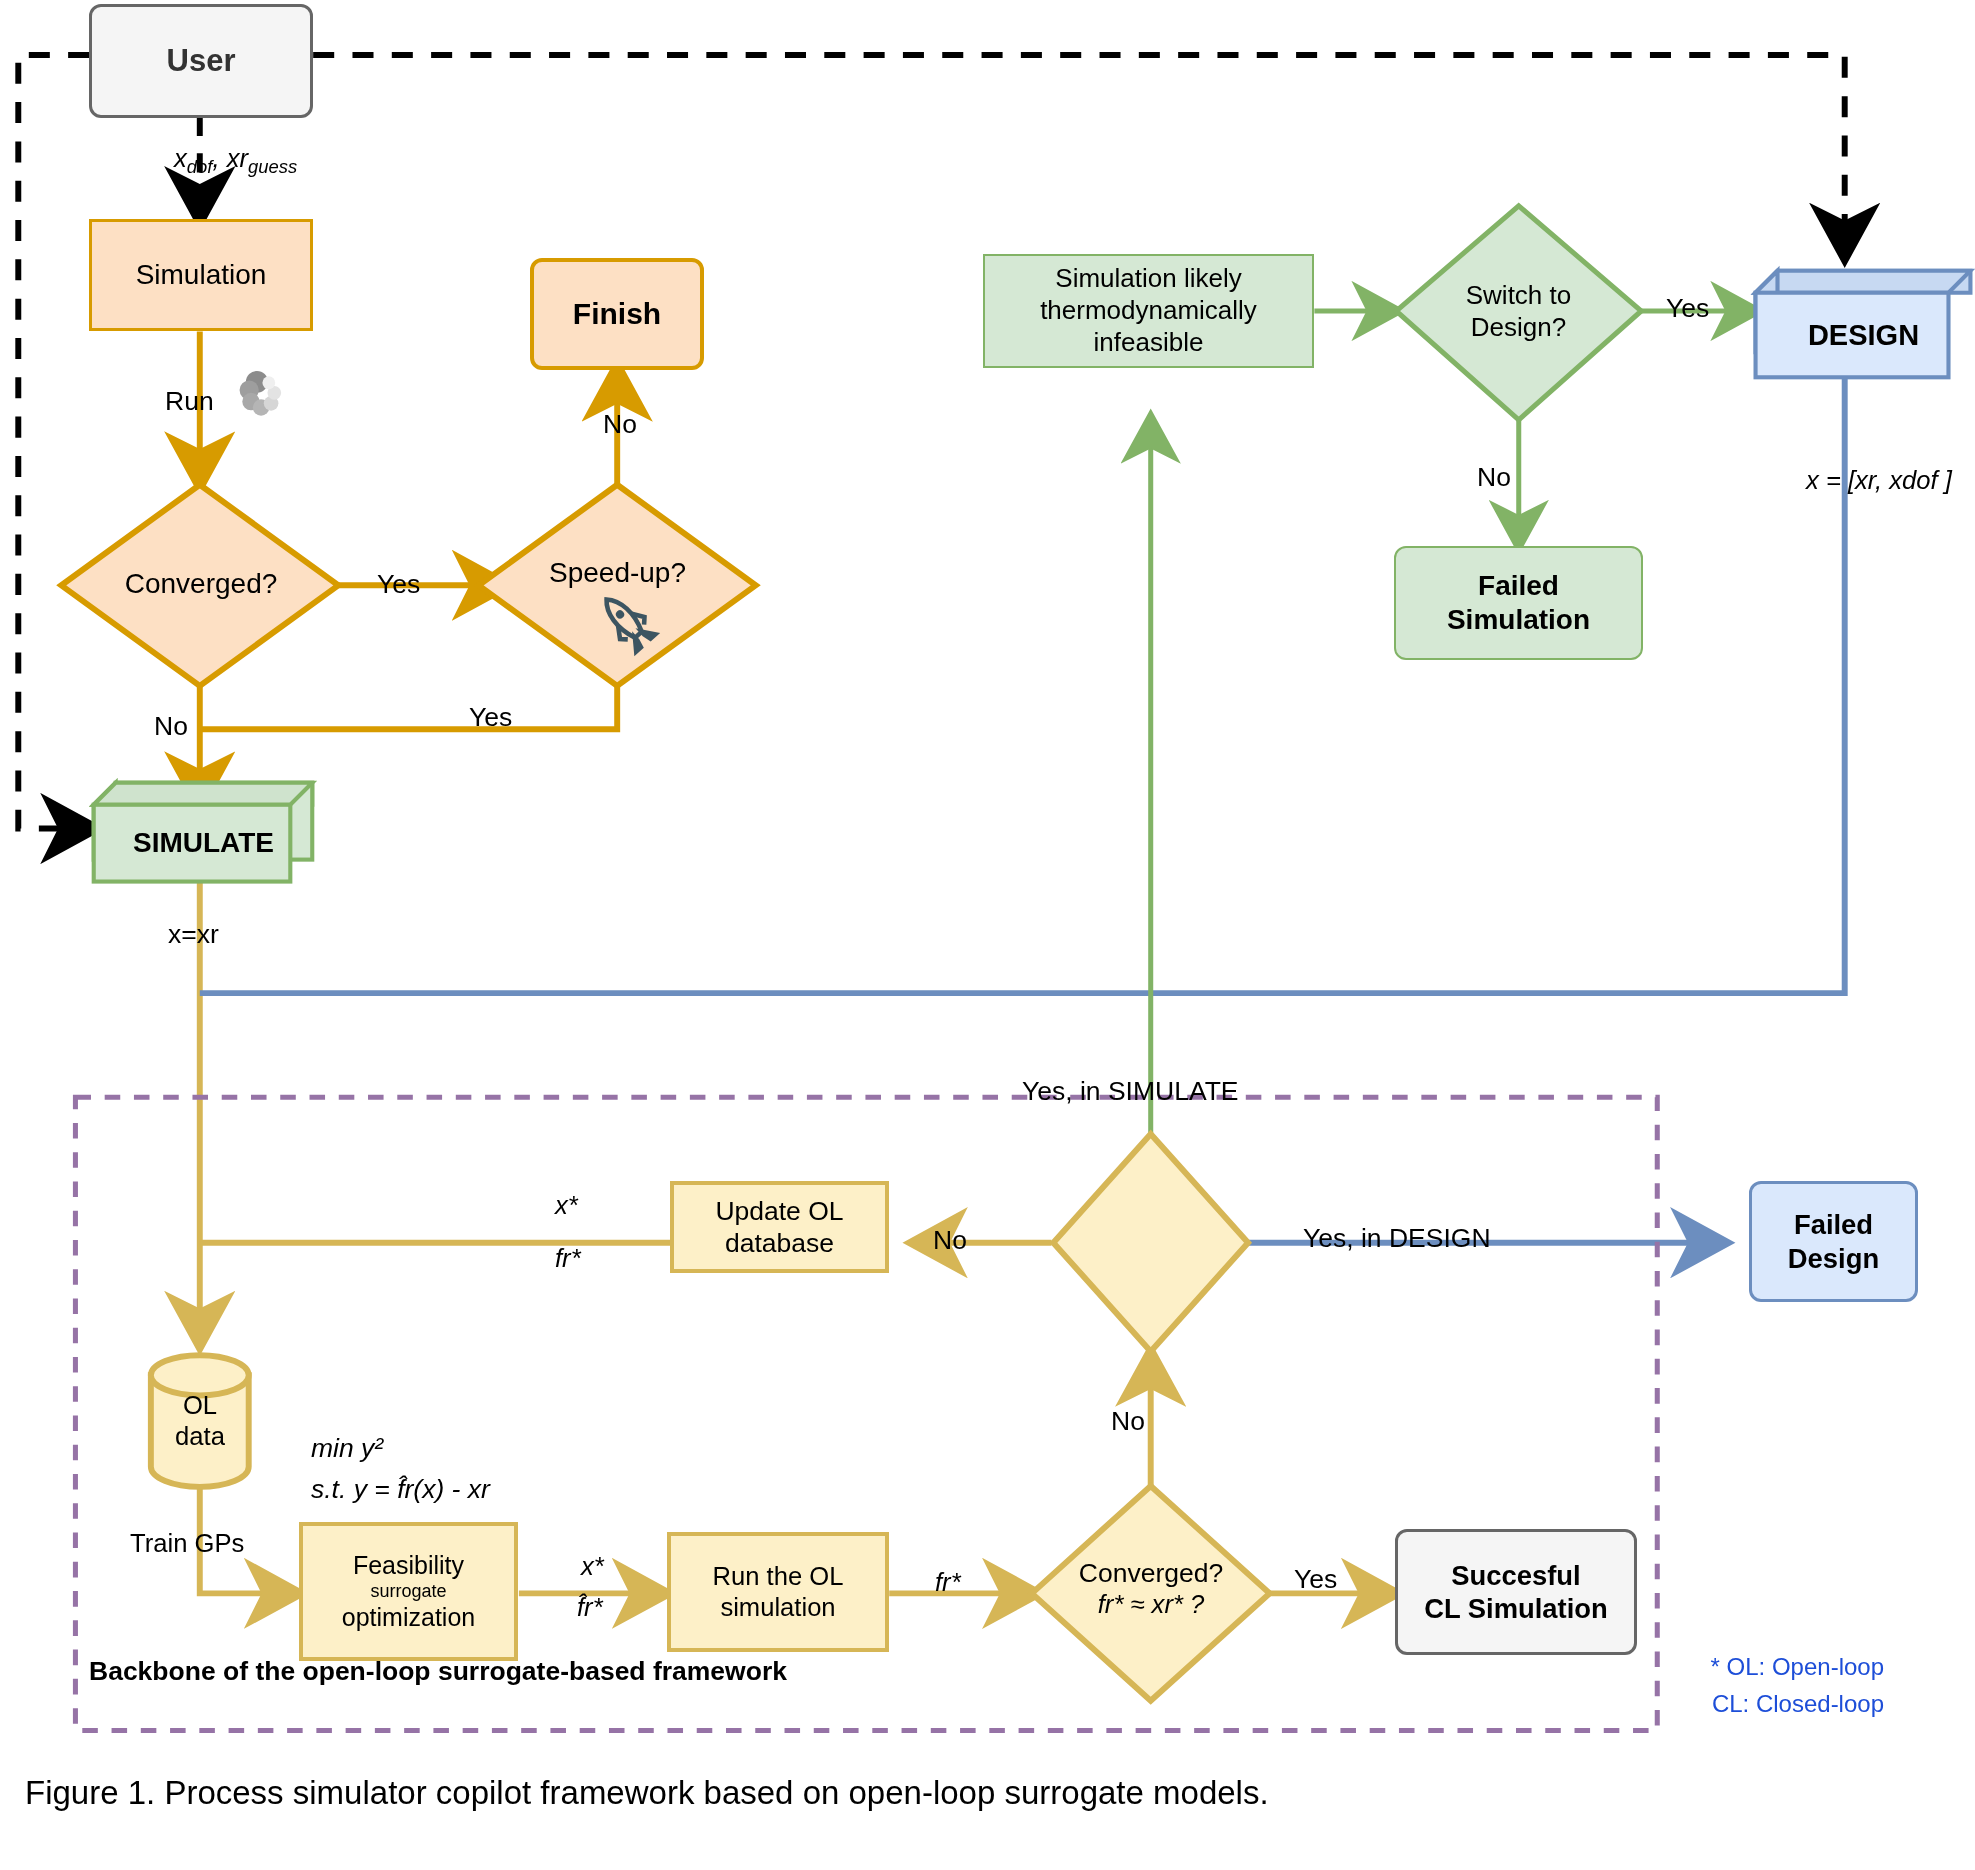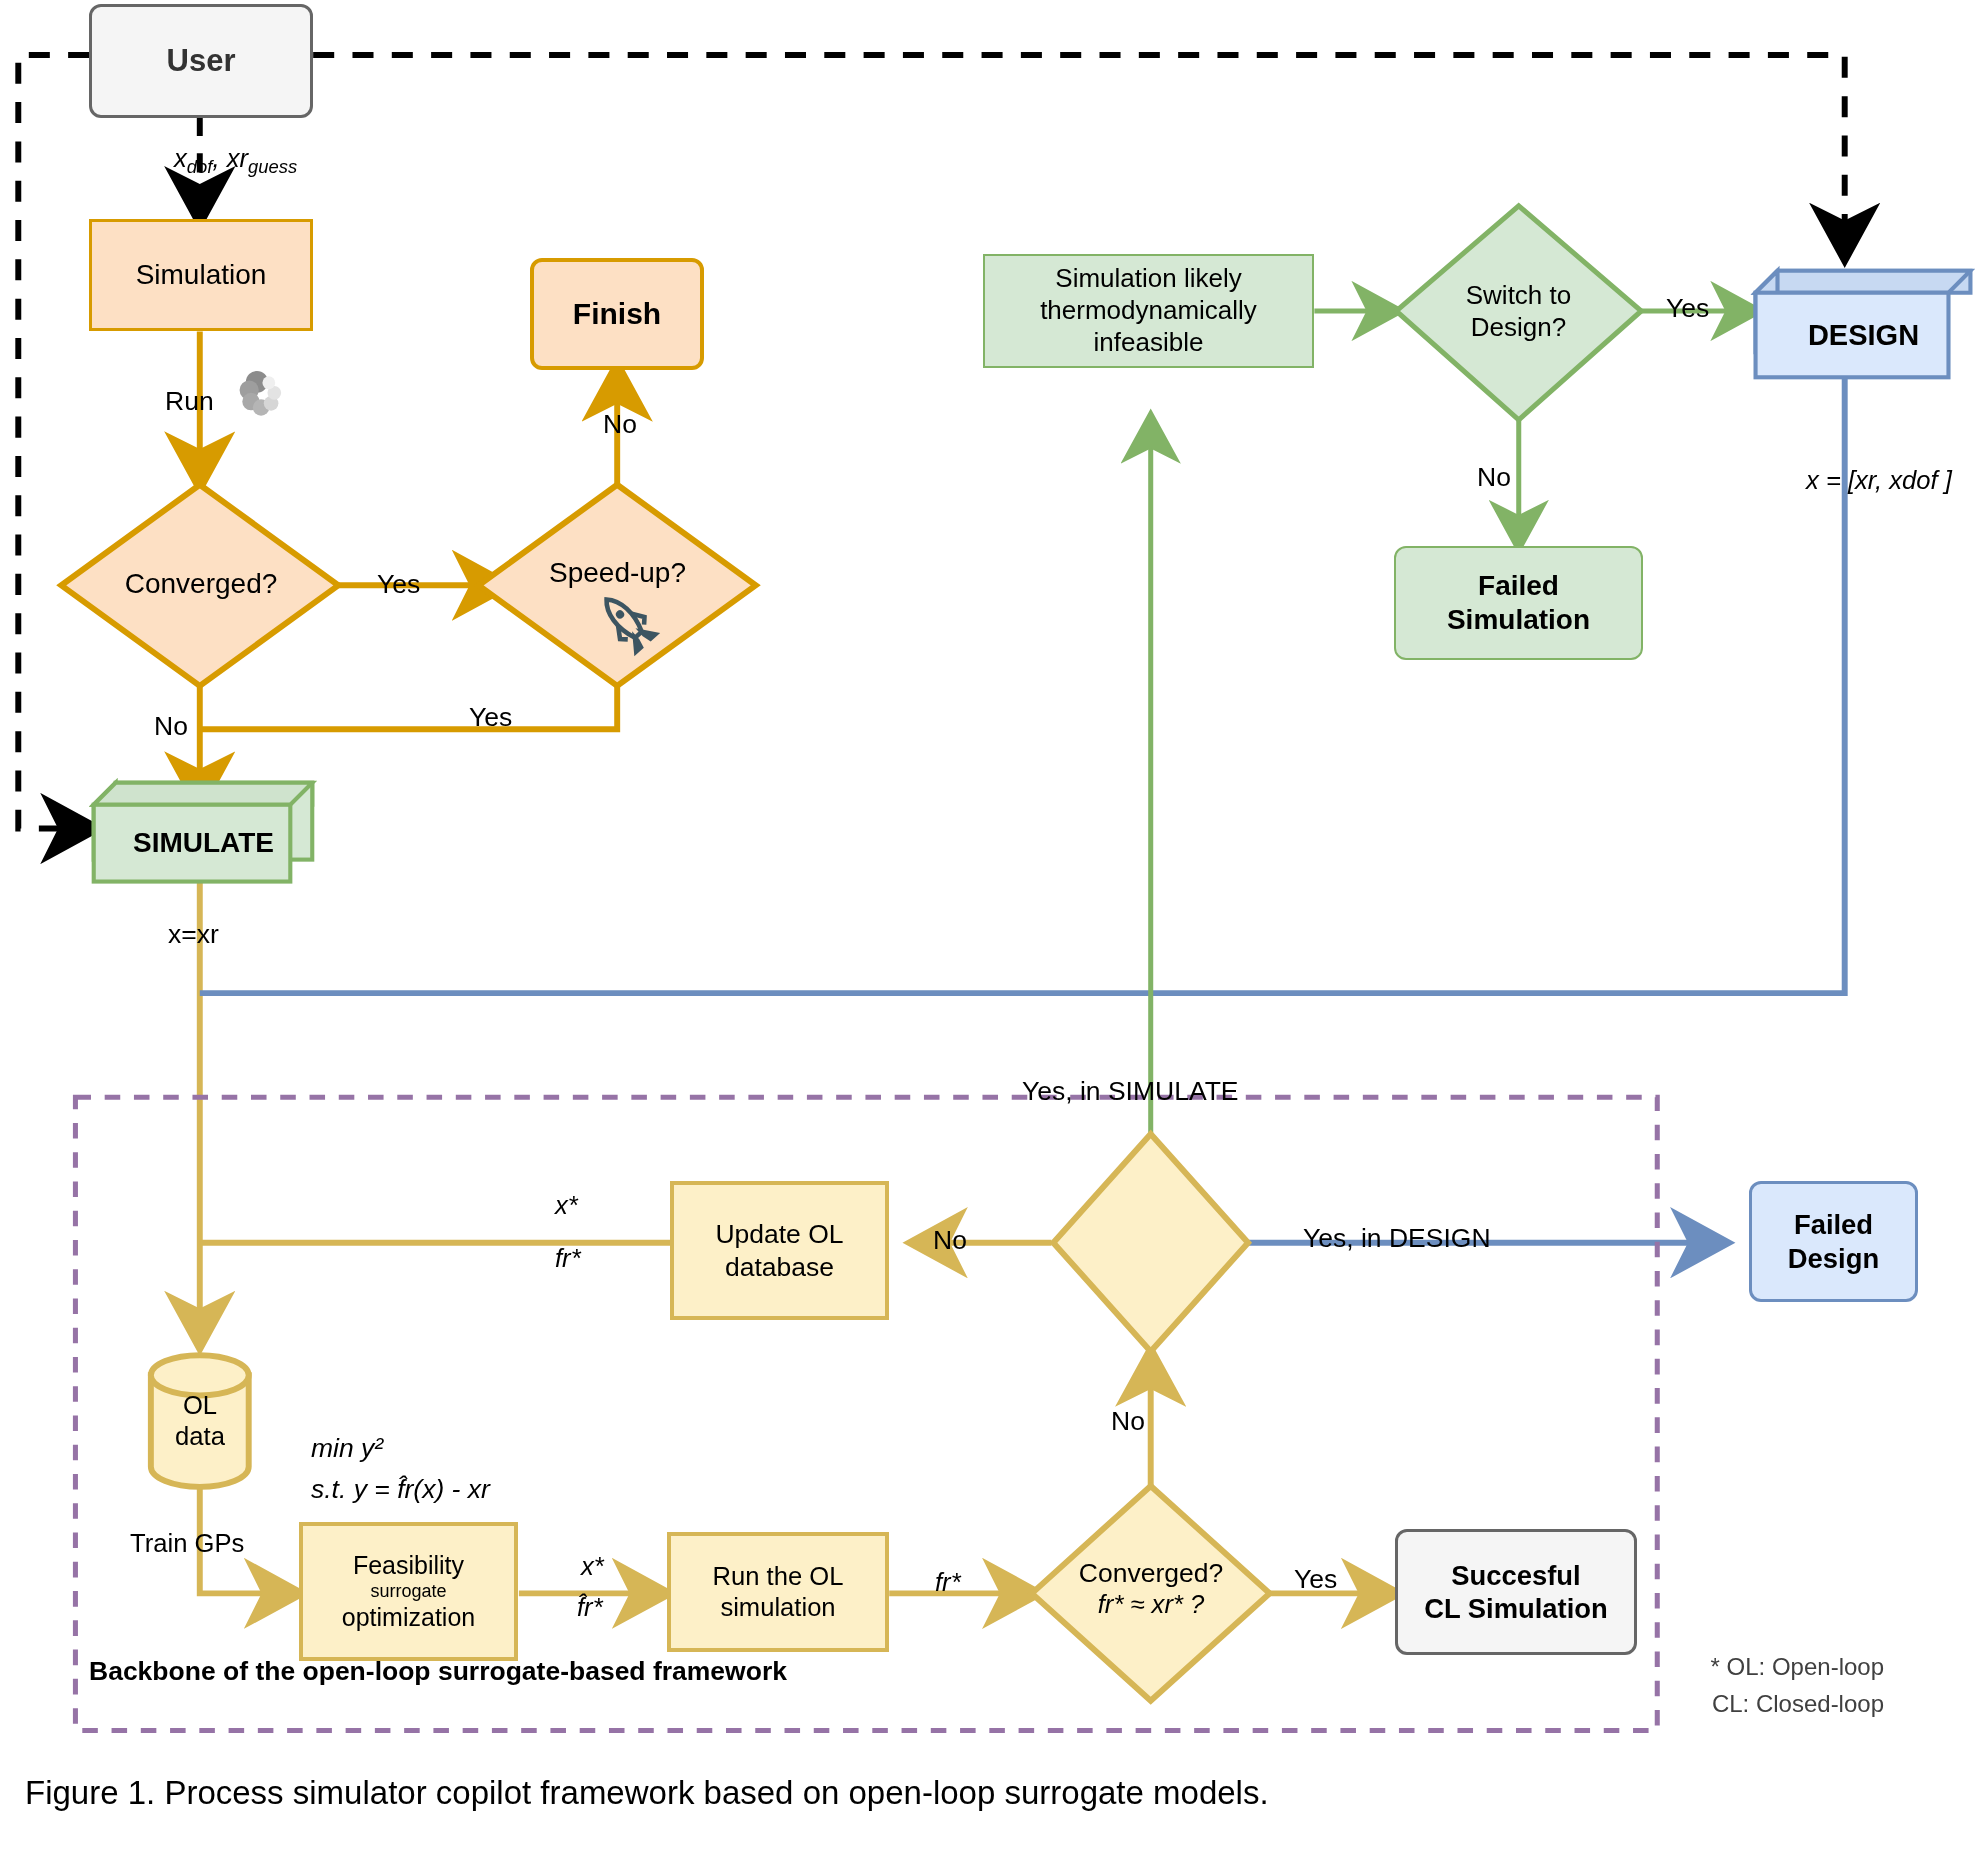--- a/index.html
+++ b/index.html
@@ -12,21 +12,21 @@
   .b{font-weight:bold;}
   .it{font-style:italic;}
   
   .orange-rect{background:#fde0c4;border:3.2px solid #d79b00;}
   .orange-round{background:#fde0c4;border:4.1px solid #d79b00;border-radius:12px;}
   .green-rect{background:#d5e8d4;border:2.7px solid #82b366;}
   .green-round{background:#d5e8d4;border:2.7px solid #82b366;border-radius:12px;}
   .blue-round{background:#dae8fc;border:3.2px solid #6c8ebf;border-radius:12px;}
   .grey-round{background:#f5f5f5;border:3.7px solid #666666;border-radius:12px;}
   .caption{position:absolute;color:#000;}
-  .legend{position:absolute;color:#404040;text-align:right;line-height:1.55;}
+  .legend{position:absolute;color:#1d4ed8;text-align:right;line-height:1.55;}
   sub{font-size:0.72em;vertical-align:-0.32em;}
 </style>
 </head>
 <body>
 
 <div id="stage">
 
   <svg class="layer" viewBox="0 0 4320 4092">
     <defs>
       <marker id="ar-black" markerWidth="12" markerHeight="12" refX="9" refY="6" orient="auto" markerUnits="strokeWidth">
@@ -236,21 +236,21 @@
   <div class="node" style="left:1778px;top:293px;width:171px;height:85px;">
     <span class="nlabel b" style="font-size:29px;">DESIGN</span>
   </div>
 
   <div class="node green-round" style="left:1394px;top:546px;width:249px;height:114px;flex-direction:column;">
     <span class="nlabel b" style="font-size:28px;">Failed</span>
     <span class="nlabel b" style="font-size:28px;">Simulation</span>
   </div>
 
 
-  <div class="node" style="left:670px;top:1181px;width:219px;height:139px;flex-direction:column;background:#fdf0c8;border:4.1px solid #d6b656;">
+  <div class="node" style="left:670px;top:1181px;width:219px;height:92px;flex-direction:column;background:#fdf0c8;border:4.1px solid #d6b656;">
     <span class="nlabel" style="font-size:26.5px;">Update OL</span>
     <span class="nlabel" style="font-size:26.5px;">database</span>
   </div>
 
   <div class="node blue-round" style="left:1749px;top:1181px;width:169px;height:121px;flex-direction:column;">
     <span class="nlabel b" style="font-size:27.4px;">Failed</span>
     <span class="nlabel b" style="font-size:27.4px;">Design</span>
   </div>
 
   <div class="node" style="left:151px;top:1381px;width:98px;height:80px;flex-direction:column;">

